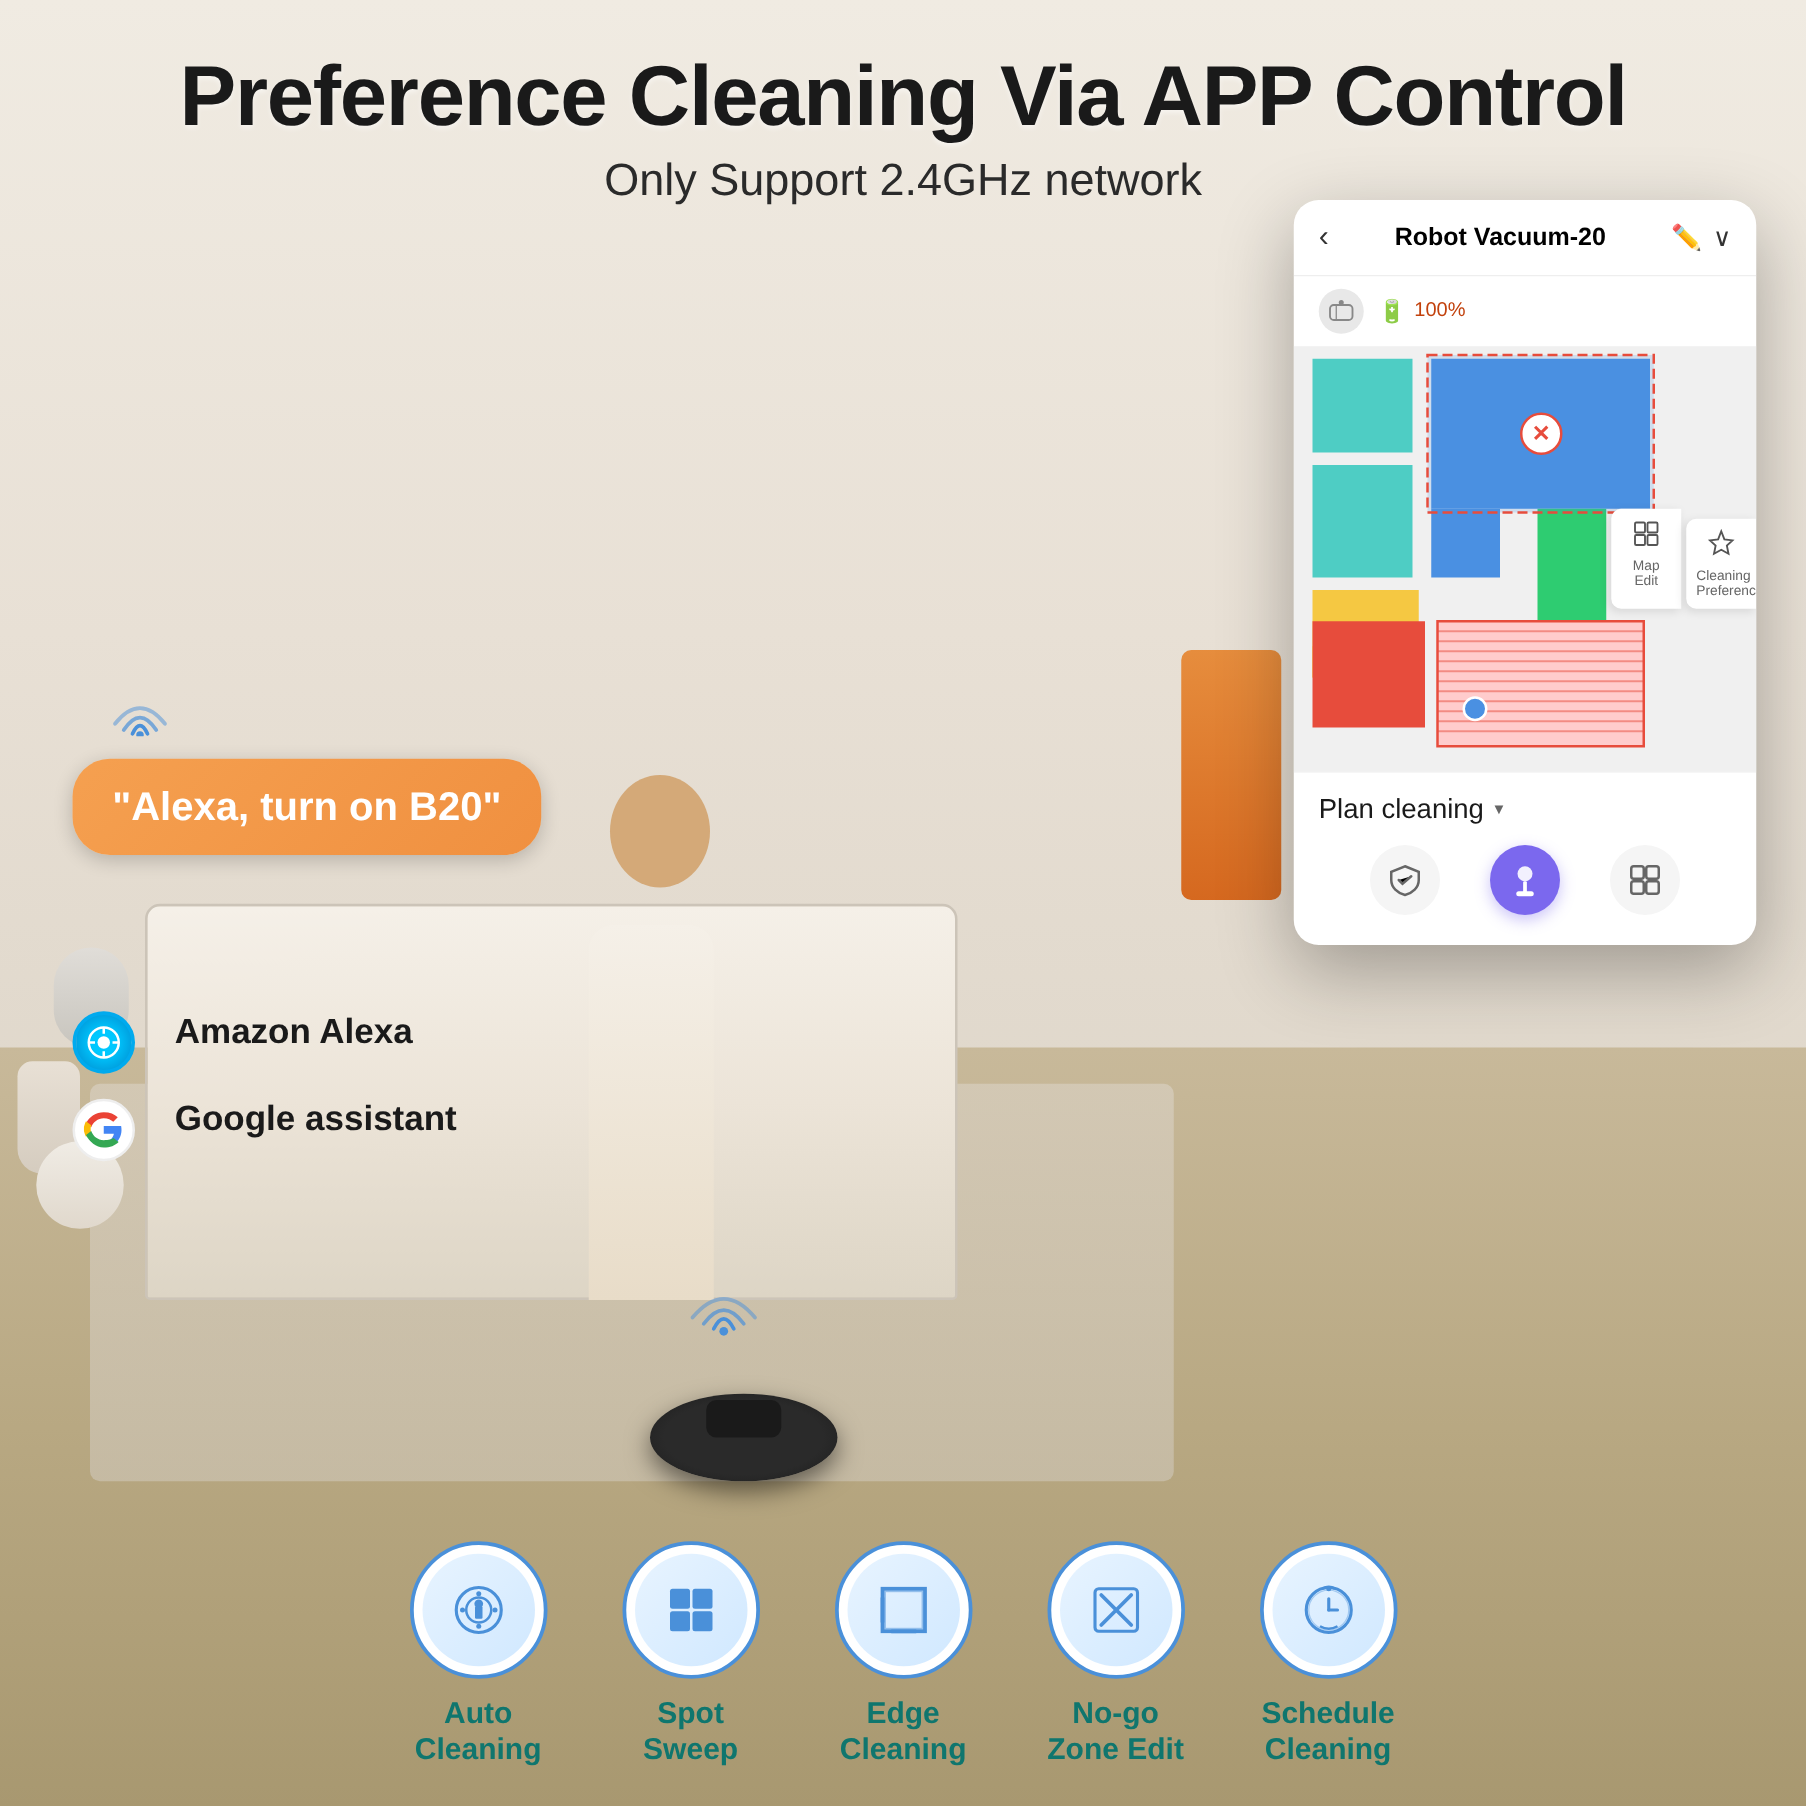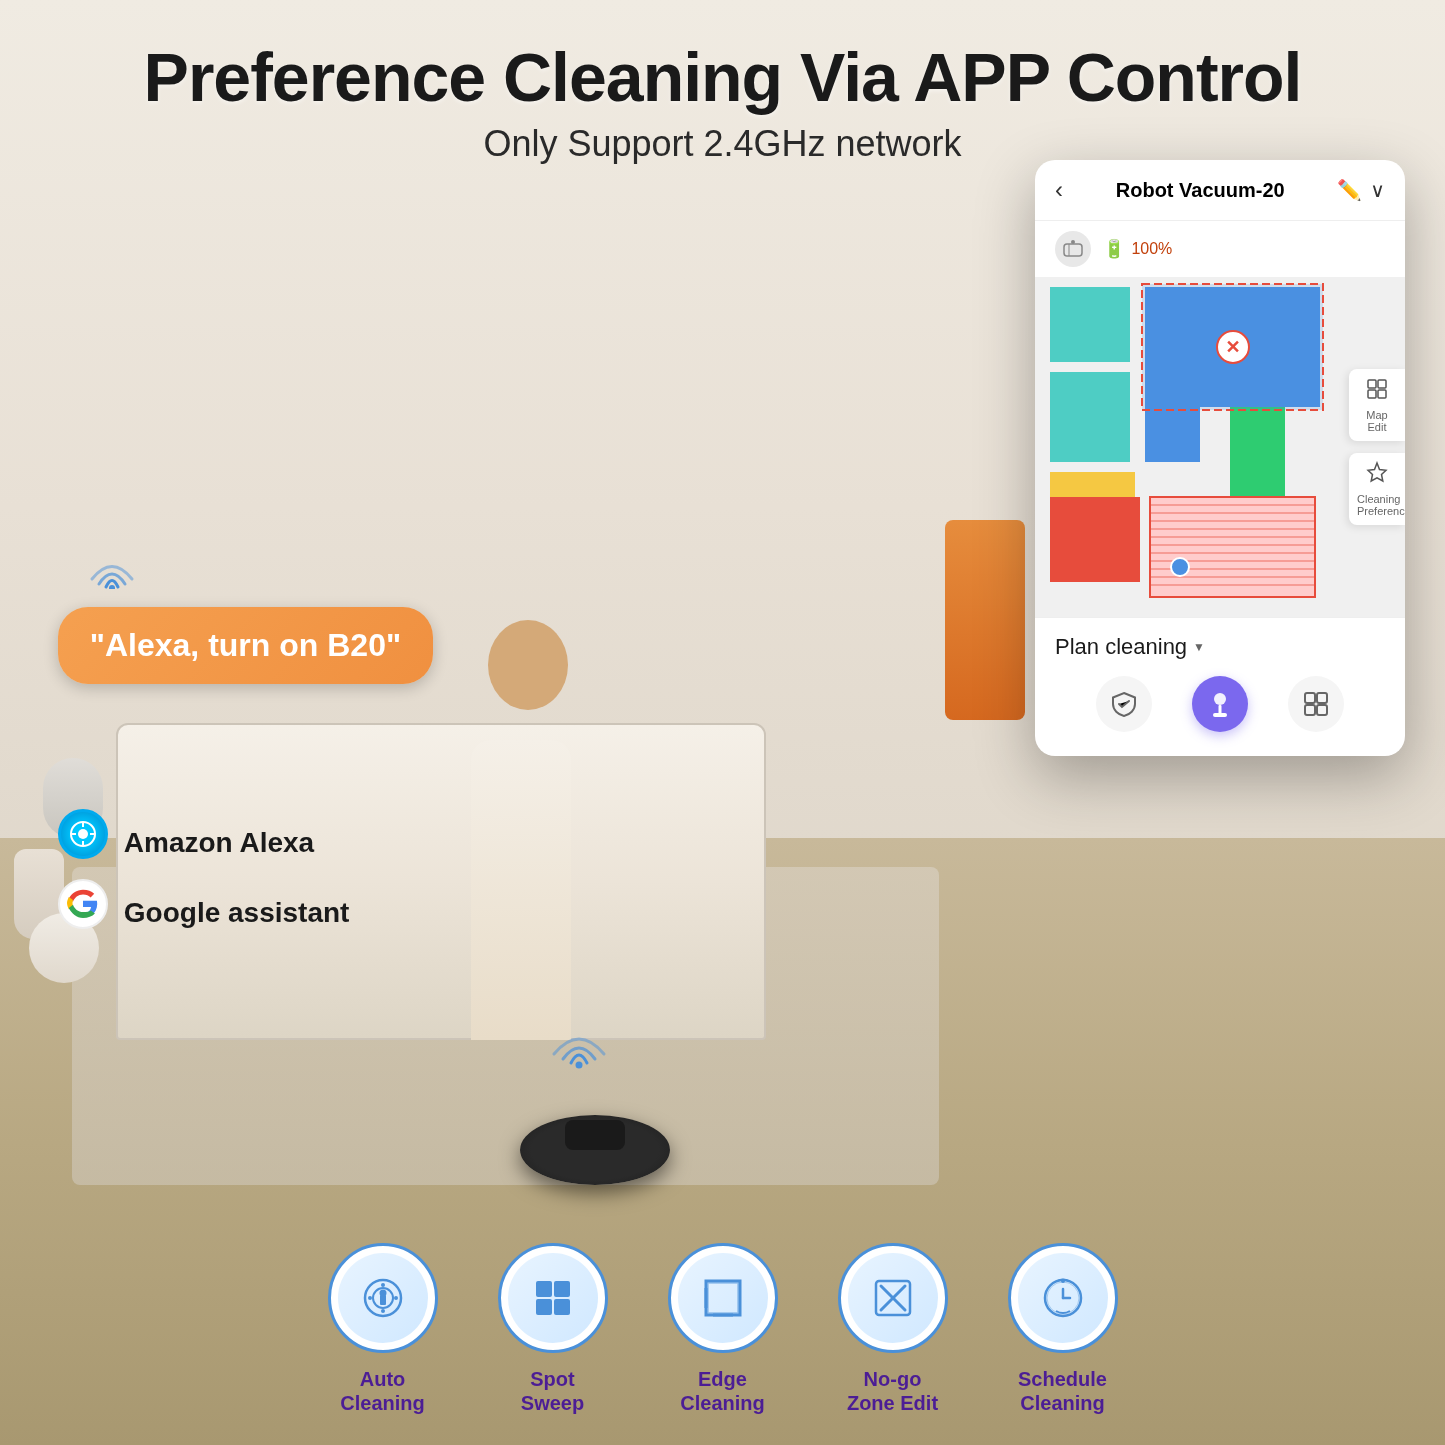--- a/index.html
+++ b/index.html
@@ -158,22 +158,22 @@
 
     
     .voice-assistants {
       position: absolute;
       top: 56%;
       left: 4%;
     }
 
     .assistant-item {
       display: flex;
-      align-items: flex-end;
-      gap: 16px;
+      align-items: flex-start;
+      gap: 32px;
       margin-bottom: 20px;
     }
 
     .assistant-icon {
       width: 50px; height: 50px;
       border-radius: 50%;
     }
 
     .alexa-icon {
       background: radial-gradient(circle, #00c8ff 30%, #0088cc 100%);
@@ -291,21 +291,21 @@
       height: 340px;
       background: #f0f0f0;
       overflow: hidden;
     }
 
     
     .map-side-btns {
       position: absolute;
       right: 0; top: 50%;
       transform: translateY(-50%);
-      display: flex; flex-direction: column; gap: 4px;
+      display: flex; flex-direction: row; gap: 4px;
     }
 
     .map-side-btn {
       width: 56px;
       background: white;
       border-radius: 8px 0 0 8px;
       padding: 8px;
       text-align: center;
       box-shadow: -2px 2px 8px rgba(0,0,0,0.1);
     }
@@ -398,23 +398,23 @@
       border-radius: 50%;
       background: linear-gradient(135deg, #e8f4ff 0%, #d0e8ff 100%);
       display: flex; align-items: center; justify-content: center;
     }
 
     .feature-icon-svg {
       width: 50px; height: 50px;
     }
 
     .feature-label {
-      font-size: 20px;
+      font-size: 24px;
       font-weight: 600;
-      color: #4c1d95;
+      color: #0f766e;
       text-align: center;
       line-height: 1.2;
     }
 
     
     .vase {
       position: absolute;
       bottom: 35%;
       left: 1%;
       width: 50px; height: 90px;

